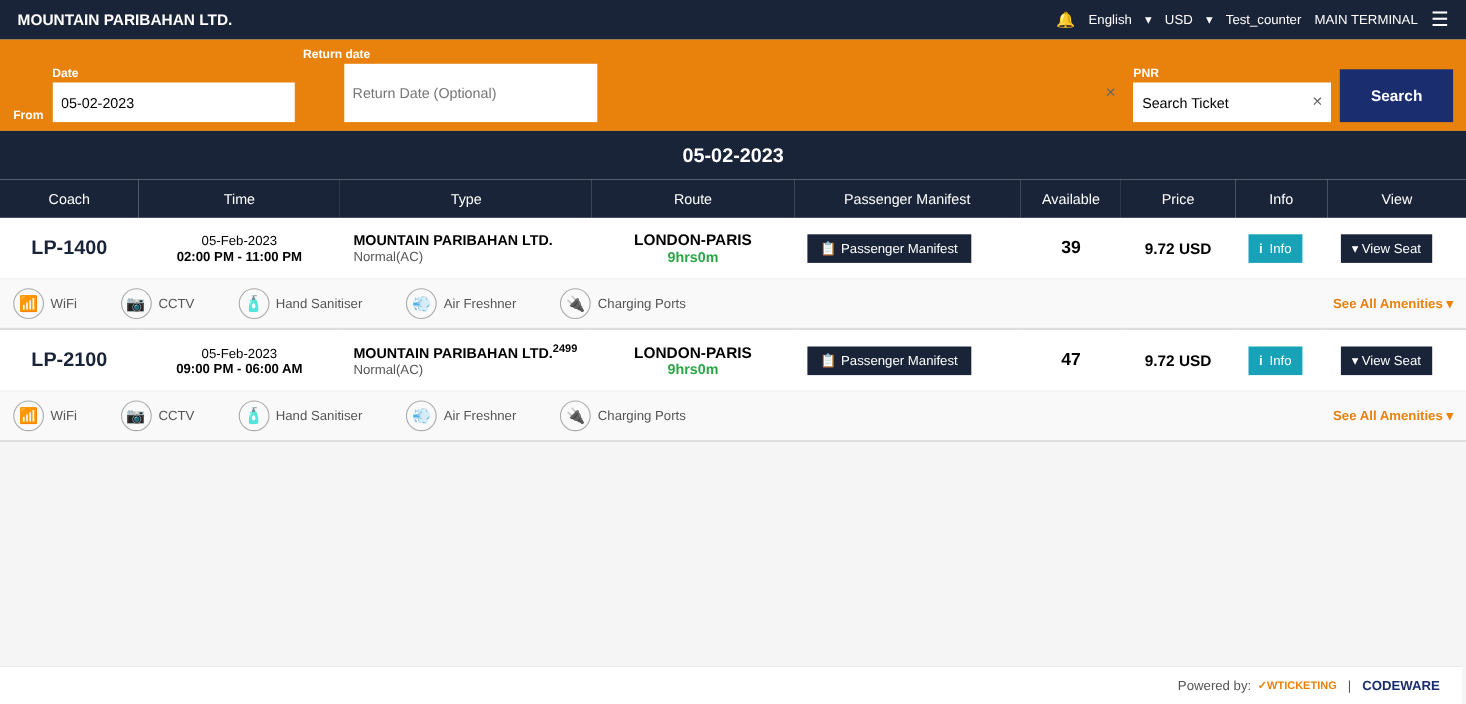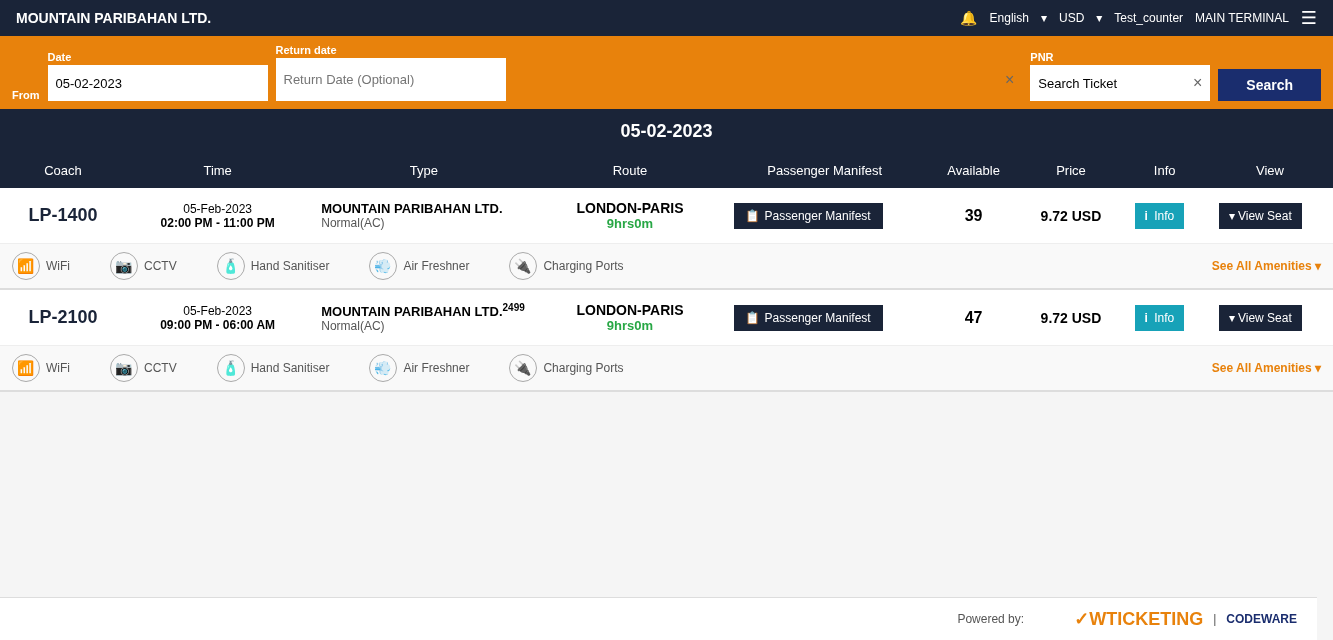--- a/index.html
+++ b/index.html
@@ -52,25 +52,26 @@
     .search-field select { min-width: 240px; cursor: pointer; }
     .search-field.date-field input { width: 220px; }
     .search-field.return-field { flex: 1; }
     .return-input-wrap {
       position: relative;
       display: flex;
       align-items: center;
     }
     .return-input-wrap input {
       width: 230px;
-      height: 43px;
+      height: 53px;
       border: none;
       padding: 0 28px 0 8px;
       font-size: 13px;
       color: #aaa;
+      margin-left: 37px;
     }
     .return-input-wrap .clear-btn {
       position: absolute;
       right: 8px;
       background: none;
       border: none;
       cursor: pointer;
       color: #666;
       font-size: 16px;
     }
@@ -90,21 +91,21 @@
     .pnr-input-wrap .clear-btn {
       position: absolute;
       right: 8px;
       background: none;
       border: none;
       cursor: pointer;
       color: #666;
       font-size: 16px;
     }
     .search-btn {
-      height: 32px;
+      height: 48px;
       background: #1a2d6e;
       color: white;
       border: none;
       padding: 0 28px;
       font-size: 14px;
       font-weight: bold;
       cursor: pointer;
       white-space: nowrap;
     }
 
@@ -248,40 +249,39 @@
     .col-info { width: 70px; }
     .col-view { width: 110px; }
 
     .type-num { font-size: 10px; vertical-align: super; }
 
     
     .footer {
       position: fixed;
       bottom: 0;
       left: 0;
-      right: 16px;
+      right: 4px;
       background: white;
       border-top: 1px solid #ddd;
       padding: 10px 20px;
       display: flex;
       align-items: flex-start;
       justify-content: flex-end;
       font-size: 12px;
       color: #555;
     }
     .footer-brand {
       display: flex;
       align-items: center;
       gap: 6px;
     }
     .cw-logo {
       color: #1a2438;
       font-weight: bold;
-      font-size: 18px;
-      margin-left: 44px;
+      font-size: 10px;
     }
     .cw-ticketing { color: #e8820c; font-weight: bold; }
     .codeware { color: #1a2d6e; font-weight: bold; }
     .divider-text { color: #555; margin: 0 4px; }
 
     .center-cell { text-align: center; }
   </style>
 </head>
 <body>
 

